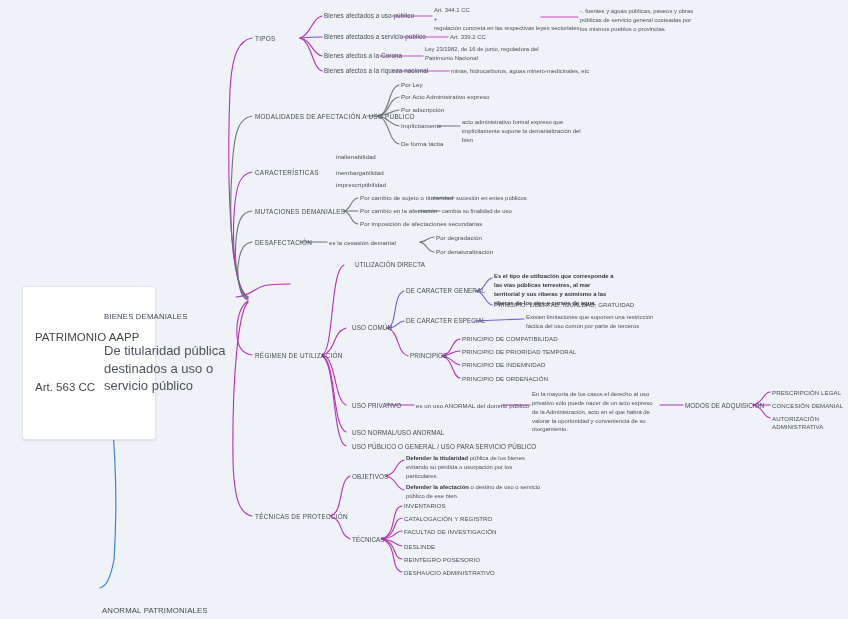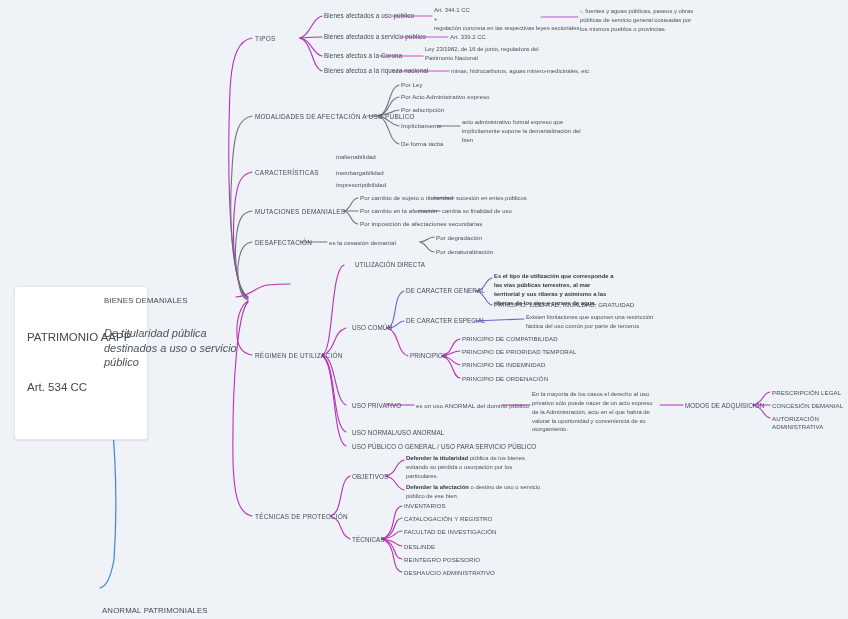--- a/index.html
+++ b/index.html
@@ -34,21 +34,21 @@
     border-radius: 3px;
     padding: 9px 12px 10px 12px;
     font-size: 11.5px;
     color: #42474c;
     box-shadow: 0 1px 2px rgba(40,50,60,.10);
     line-height: 1.45;
   }
   
   .lvl1 { font-size: 7.6px; }
   .lvl1 .t { font-size: 7.8px; letter-spacing: .15px; color: #3f4a55; }
-  .lvl1 .d { font-size: 11px; color: #49525c; font-style: italic; }
+  .lvl1 .d { font-size: 13px; color: #49525c; }
   
   .branch {
     font-size: 6.4px;
     letter-spacing: .25px;
     color: #404a54;
   }
   .sub {
     font-size: 6.3px;
     color: #414b55;
     letter-spacing: .1px;
@@ -156,26 +156,26 @@
 
       <path d="M382,539 C398,533 390,508 402,506" stroke="#b72fba" stroke-width="1.1"></path>
       <path d="M382,539 C398,535 392,519 402,518" stroke="#b72fba" stroke-width="1.1"></path>
       <path d="M382,539 C398,537 394,531 402,531" stroke="#b72fba" stroke-width="1.1"></path>
       <path d="M382,539 C398,541 394,545 402,546" stroke="#b72fba" stroke-width="1.1"></path>
       <path d="M382,539 C398,543 392,558 402,559" stroke="#b72fba" stroke-width="1.1"></path>
       <path d="M382,539 C398,545 390,570 402,572" stroke="#b72fba" stroke-width="1.1"></path>
     </g>
   </svg>
 
-  <div class="node root" style="left:14px; top:286px; width:108px;">
+  <div class="node root" style="left:22px; top:286px; width:108px;">
     <div>PATRIMONIO AAPP</div>
-    <div>Art. 534 CC</div>
+    <div>Art. 563 CC</div>
   </div>
 
-  <div class="node lvl1" style="left:104px; top:276px; width:140px;">
+  <div class="node lvl1" style="left:104px; top:292px; width:140px;">
     <div class="t">BIENES DEMANIALES</div>
     <div class="d">De titularidad pública destinados a uso o servicio público</div>
   </div>
 
   <div class="node lvl1" style="left:102px; top:586px; width:138px;">
     <div class="t">ANORMAL PATRIMONIALES</div>
     
   </div>
 
   <div class="node branch" style="left:255px; top:35px;">TIPOS</div>

